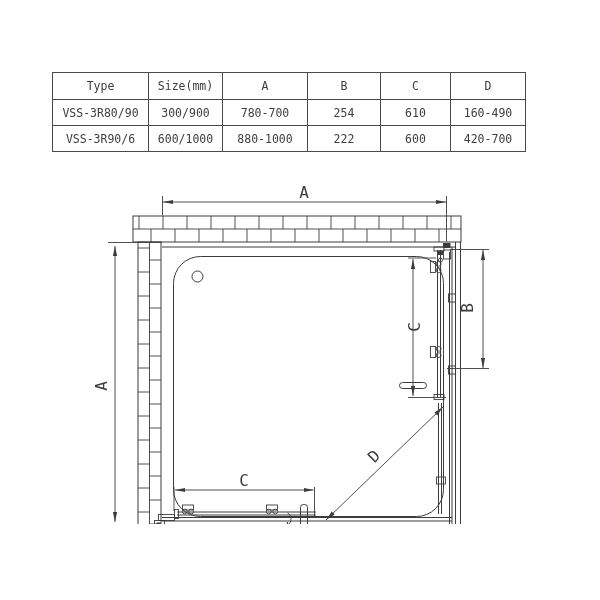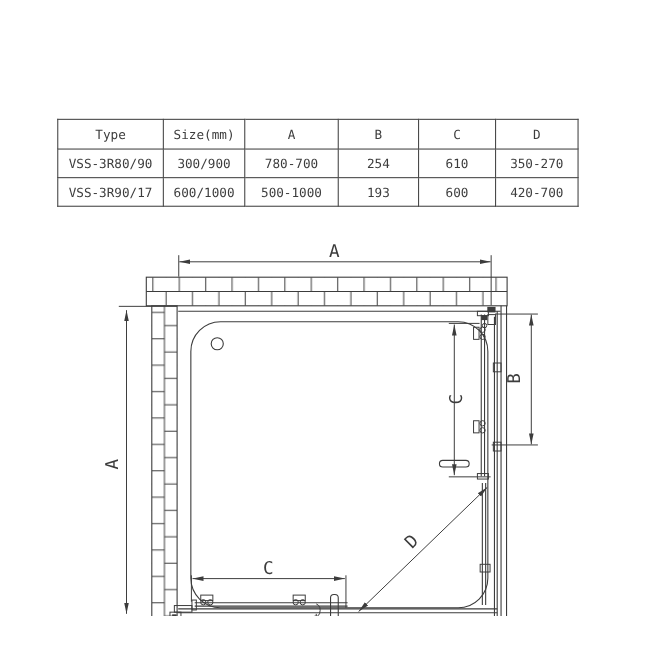--- a/index.html
+++ b/index.html
@@ -1,17 +1,17 @@
 <!DOCTYPE html>
 <html><head>
 <meta charset="utf-8">
 <style>
   html,body{margin:0;padding:0;background:#ffffff;}
   #stage{position:relative;width:600px;height:524px;background:#fff;overflow:hidden;
-         font-family:"DejaVu Sans Mono","DejaVu Sans",monospace;margin-top:36px;}
+         font-family:"DejaVu Sans Mono","DejaVu Sans",monospace;}
   table.spec{position:absolute;left:52px;top:72px;width:473px;height:79px;
              border-collapse:collapse;table-layout:fixed;}
   table.spec th, table.spec td{
       border:1px solid #4a4a4a;text-align:center;vertical-align:middle;
       font-size:11.5px;font-weight:normal;color:#3d3d3d;padding:0;
       font-family:"DejaVu Sans Mono","DejaVu Sans",monospace;letter-spacing:0px;}
   table.spec tr{height:26px;}
   table.spec tr.hdr{height:27px;}
   svg text{font-family:"DejaVu Sans Mono","DejaVu Sans",monospace;font-size:16px;fill:#3c3c3c;}
   svg .ln{stroke:#3c3c3c;stroke-width:1;fill:none;}
@@ -40,27 +40,27 @@
       <th>B</th>
       <th>C</th>
       <th>D</th>
     </tr>
     <tr>
       <td>VSS-3R80/90</td>
       <td>300/900</td>
       <td>780-700</td>
       <td>254</td>
       <td>610</td>
-      <td>350-270</td>
+      <td>160-490</td>
     </tr>
     <tr>
-      <td>VSS-3R90/17</td>
+      <td>VSS-3R90/6</td>
       <td>600/1000</td>
-      <td>500-1000</td>
-      <td>193</td>
+      <td>880-1000</td>
+      <td>222</td>
       <td>600</td>
       <td>420-700</td>
     </tr>
   </tbody>
     </table>
 
   <svg style="position:absolute;left:0;top:0;" width="600" height="600" viewBox="0 0 600 600">
     <defs>
       <marker id="arr" markerWidth="10" markerHeight="6" refX="10" refY="3" orient="auto-start-reverse" markerUnits="userSpaceOnUse">
         <path d="M0,0.9 L10,3 L0,5.1 Z" fill="#3c3c3c"></path>

